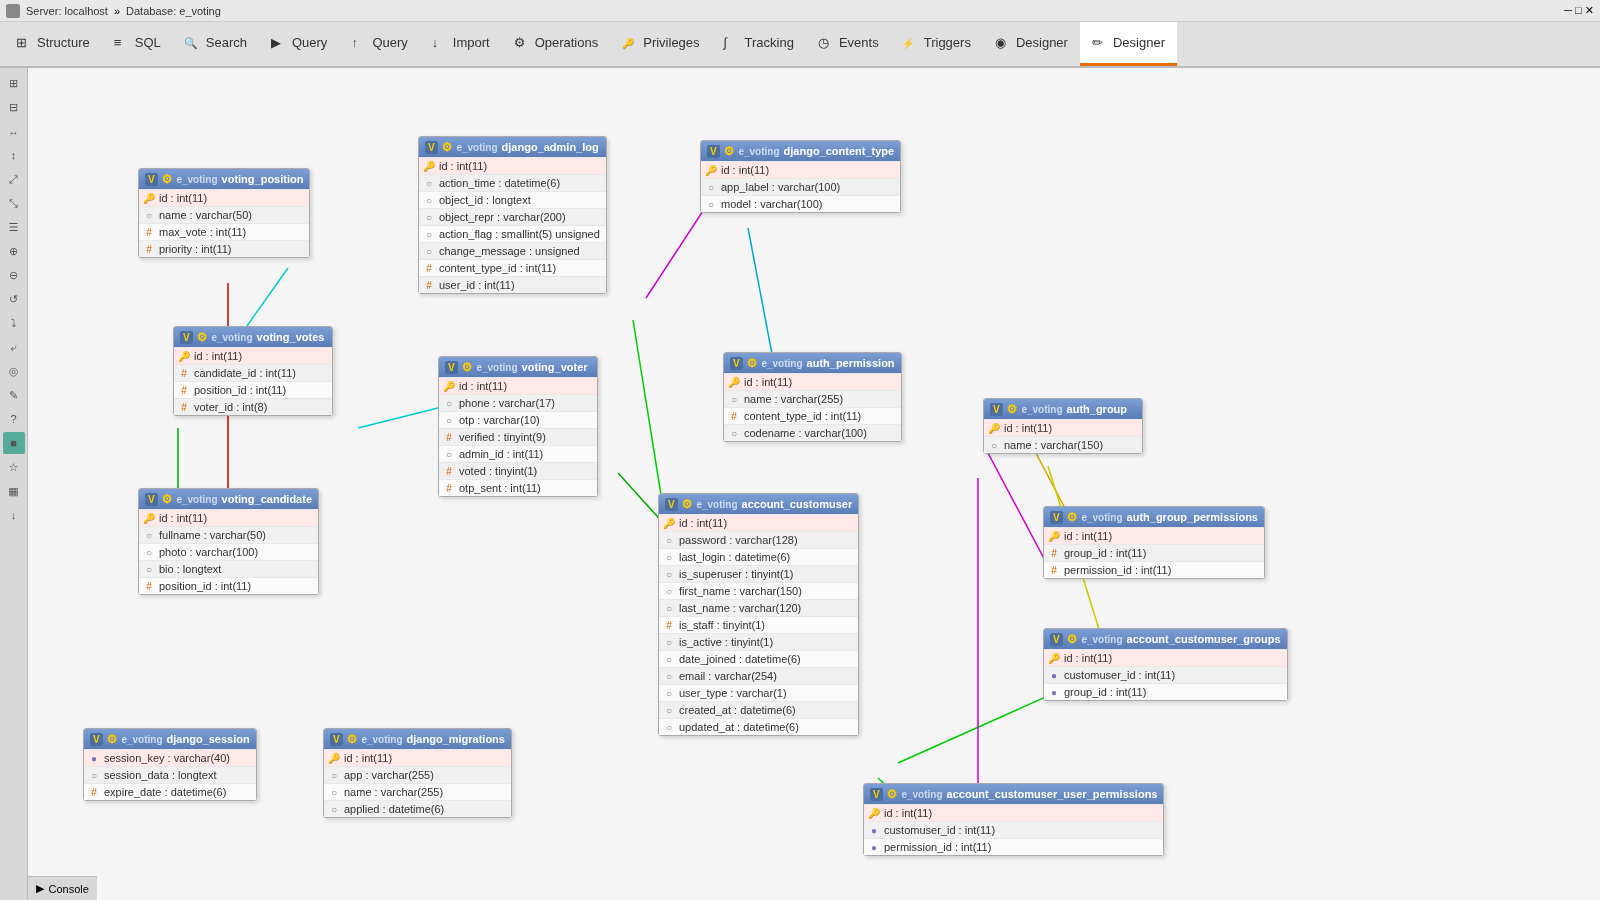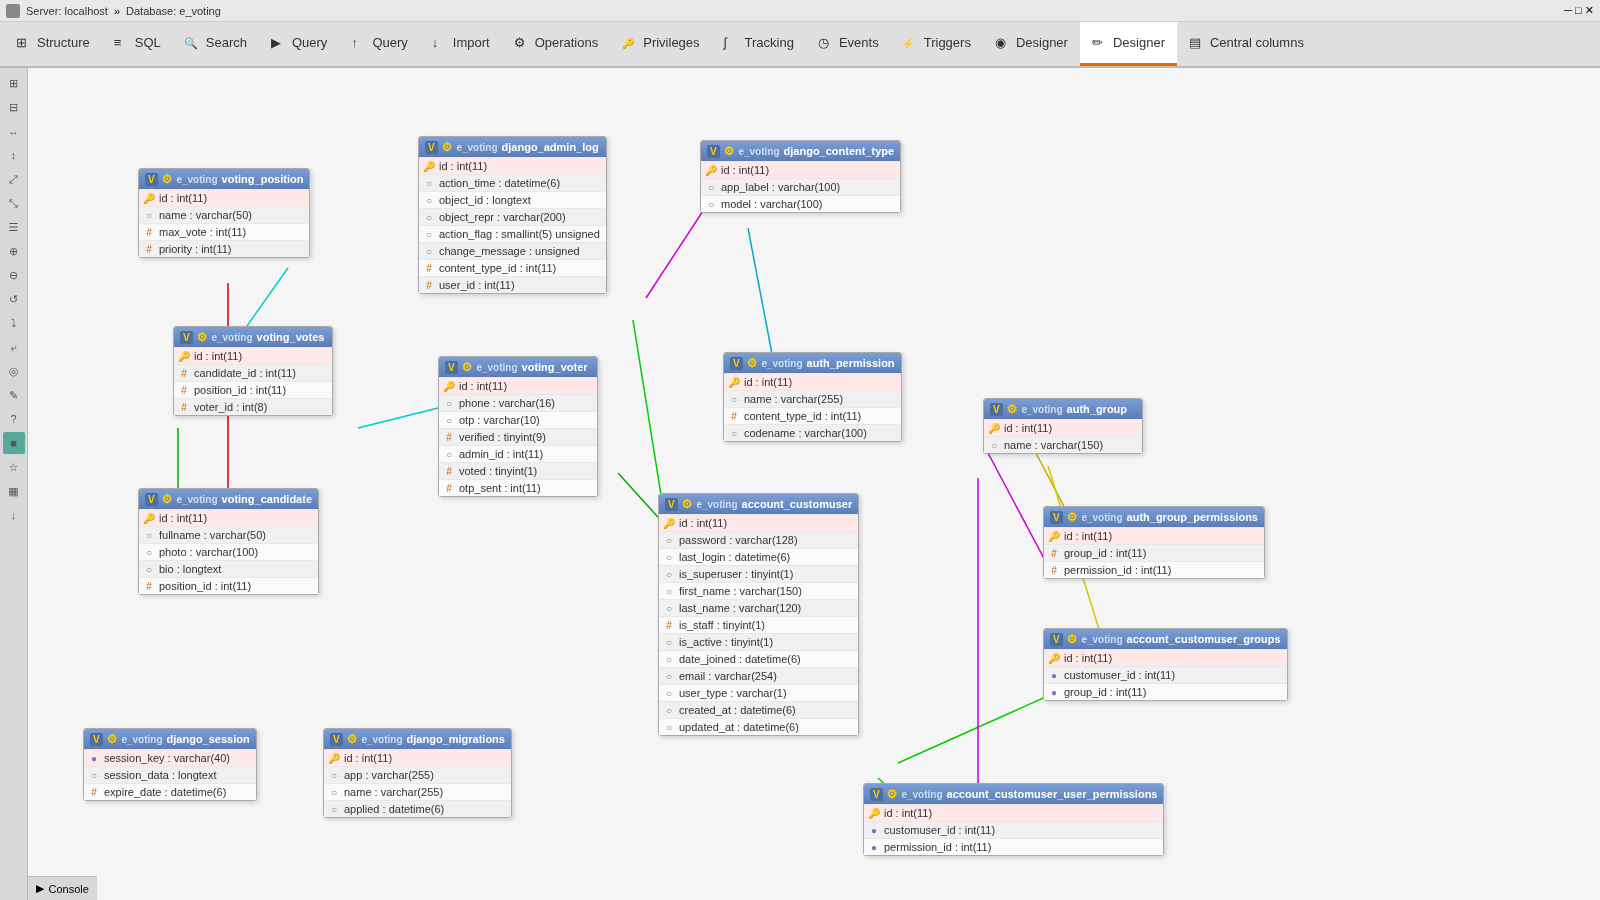--- a/index.html
+++ b/index.html
@@ -237,24 +237,20 @@
     <span class="nav-icon icon-triggers"></span>
     <span>Triggers</span>
   </div>
   <div class="nav-item">
     <span class="nav-icon icon-tracking"></span>
     <span>Designer</span>
   </div>
   <div class="nav-item active">
     <span class="nav-icon icon-designer"></span>
     <span>Designer</span>
-  </div>
-  <div class="nav-item">
-    <span class="nav-icon icon-central"></span>
-    <span>Central columns</span>
   </div>
 </div>
 
 <div class="main-area">
 
   <div class="left-toolbar">
     <div class="toolbar-btn">⊞</div>
     <div class="toolbar-btn">⊟</div>
     <div class="toolbar-btn">↔</div>
     <div class="toolbar-btn">↕</div>
@@ -439,21 +435,21 @@
           <span class="prefix">e_voting </span>
           <span class="tname">voting_voter</span>
         </div>
         <div class="db-table-body">
           <div class="db-field" style="background: rgb(255, 232, 232);">
             <span class="field-icon key" style="color: rgb(232, 160, 0);">🔑</span>
             <span>id : int(11)</span>
           </div>
           <div class="db-field">
             <span class="field-icon circle" style="color: rgb(136, 136, 136);">○</span>
-            <span>phone : varchar(16)</span>
+            <span>phone : varchar(17)</span>
           </div>
           <div class="db-field">
             <span class="field-icon circle" style="color: rgb(136, 136, 136);">○</span>
             <span>otp : varchar(10)</span>
           </div>
           <div class="db-field">
             <span class="field-icon hash" style="color: rgb(204, 102, 0);">#</span>
             <span>verified : tinyint(9)</span>
           </div>
           <div class="db-field">

